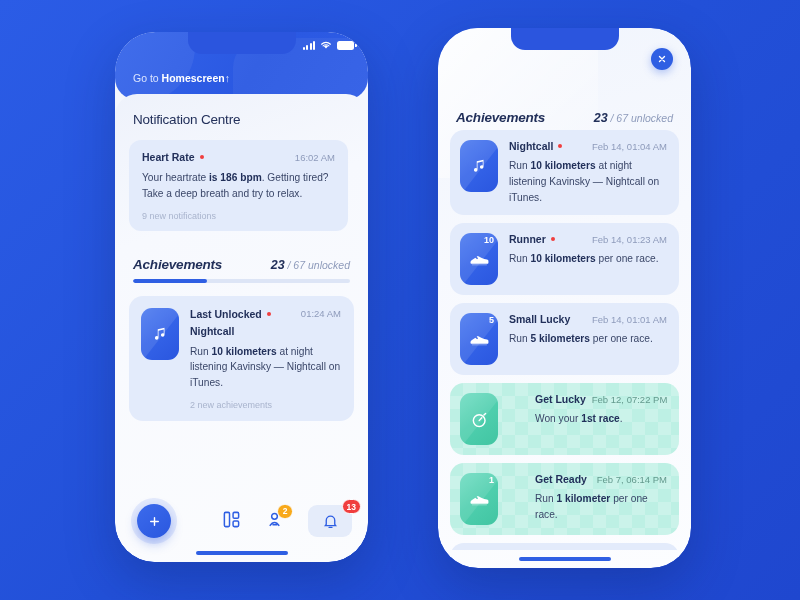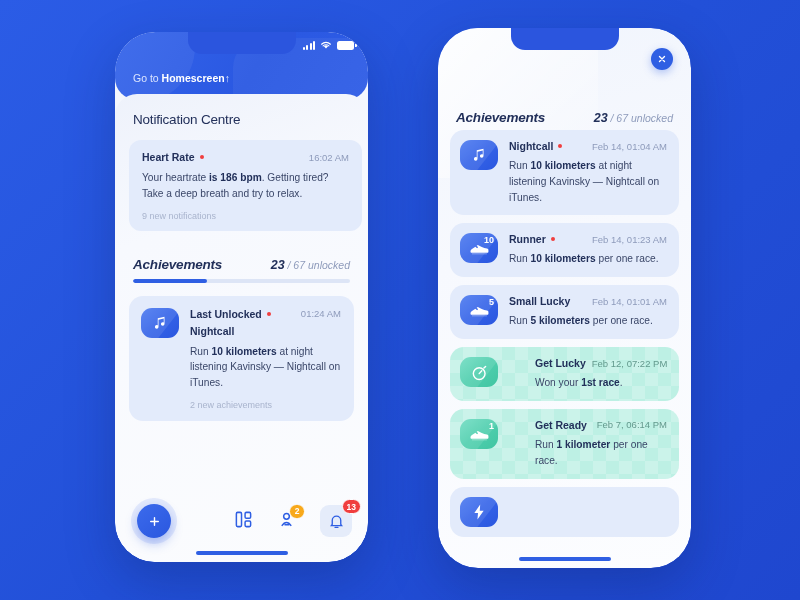--- a/index.html
+++ b/index.html
@@ -90,21 +90,21 @@
     background: linear-gradient(160deg, #eef2fb 0%, #f7f9fe 28%, #fbfcfe 100%);
     border-radius: 22px 22px 40px 40px;
   }
 
   .sheet-title {
     font-size: 13.5px; font-weight: 400; color: #22305a;
     padding: 18px 0 0 18px; letter-spacing: -0.2px;
   }
 
   .card {
-    margin: 13px 6px 0 14px;
+    margin: 13px 20px 0 14px;
     background: #e3ebfb;
     border-radius: 12px;
     padding: 11px 13px 10px 13px;
   }
   .card-row {
     display: flex; justify-content: space-between; align-items: center;
   }
   .card-title {
     font-size: 10.5px; font-weight: 700; color: #22305a;
     display: flex; align-items: center; gap: 5px;
@@ -134,21 +134,21 @@
   }
   .progress > span { display: block; height: 100%; background: #2f5fe3; border-radius: 3px; }
 
   .ach-card {
     margin: 13px 14px 0 14px;
     background: #e3ebfb; border-radius: 14px;
     padding: 12px 13px 11px 12px;
     display: flex; gap: 11px;
   }
   .ico {
-    width: 38px; height: 30px; border-radius: 11px; flex: 0 0 38px;
+    width: 38px; height: 52px; border-radius: 11px; flex: 0 0 38px;
     position: relative; overflow: hidden;
     display: flex; align-items: center; justify-content: center;
   }
   .ico-blue { background: linear-gradient(140deg, #4a79f0 0%, #3463e8 48%, #2a56df 100%); }
   .ico-green { background: linear-gradient(140deg, #6fdcc2 0%, #4fcfae 48%, #41c5a2 100%); }
   .ico .shine {
     position: absolute; left: -40%; top: -60%;
     width: 120%; height: 150%;
     background: rgba(255,255,255,0.10);
     transform: rotate(38deg);
@@ -173,21 +173,21 @@
     margin-right: auto;
   }
   .fab {
     width: 34px; height: 34px; border-radius: 50%;
     background: linear-gradient(140deg,#3c6bec,#2a57df);
     display: flex; align-items: center; justify-content: center;
     box-shadow: 0 5px 12px rgba(42,87,223,0.38);
   }
   .tab-ico { position: relative; margin-left: 24px; }
   .tab-ico.boxed {
-    width: 32px; height: 32px; border-radius: 9px; background: #e5ecfa;
+    width: 44px; height: 32px; border-radius: 9px; background: #e5ecfa;
     display: flex; align-items: center; justify-content: center;
   }
   .badge {
     position: absolute; top: -6px; right: -9px;
     min-width: 16px; height: 15px; padding: 0 4px;
     border-radius: 8px; font-size: 8.5px; font-weight: 700; color: #fff;
     display: flex; align-items: center; justify-content: center;
     border: 1.5px solid #fbfcfe;
   }
   .badge-orange { background: #f8a91b; }

